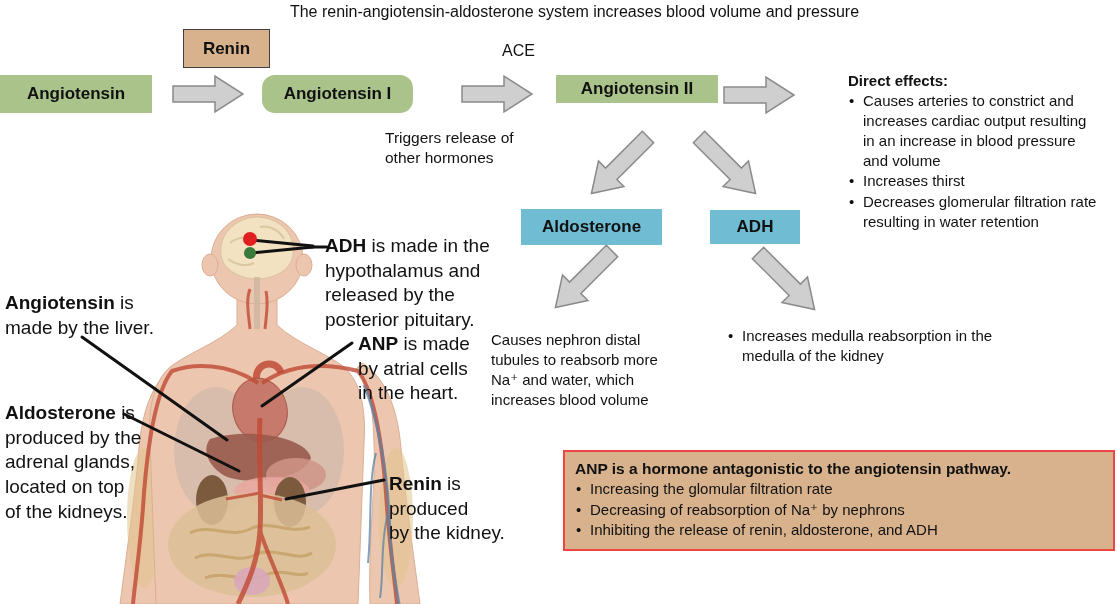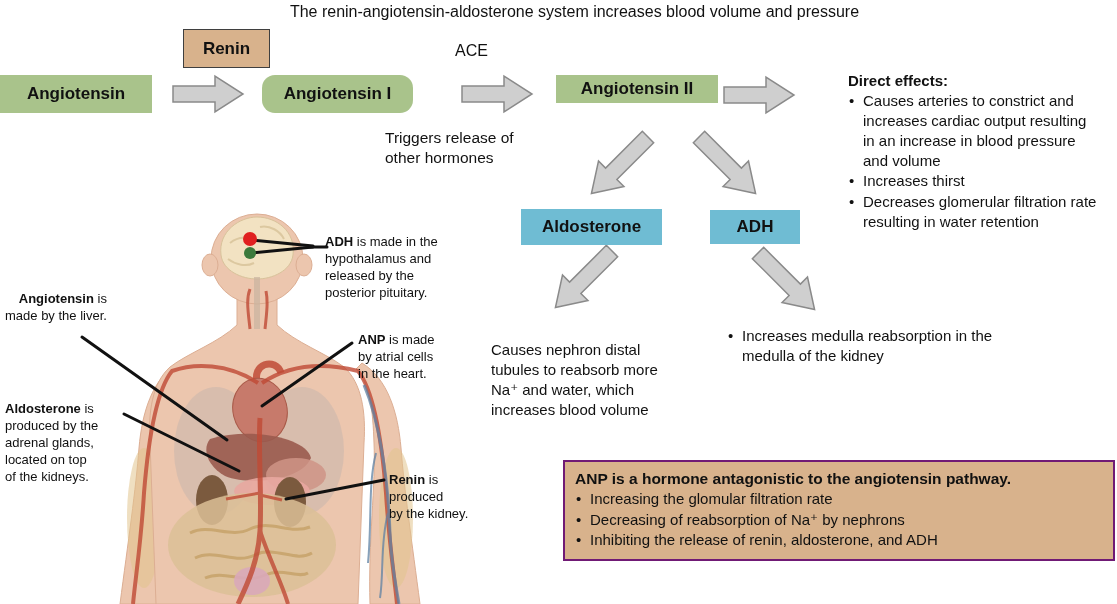--- a/index.html
+++ b/index.html
@@ -9,39 +9,39 @@
   #title{top:3px;left:16px;width:1117px;text-align:center;font-weight:normal;font-size:16px;}
   .flowbox{display:flex;align-items:center;justify-content:center;
     font-weight:bold;font-size:17px;text-align:center;}
   .green{background:var(--green,#a9c38b);}
   .blue{background:var(--blue,#6fbcd3);}
   .tanbox{background:var(--tan,#d8b28c);border:1.5px solid #3f3f3f;}
   #box-angiotensin{left:0;top:75px;width:152px;height:38px;}
   #box-renin{left:183px;top:29px;width:85px;height:37px;}
   #box-ang1{left:262px;top:75px;width:151px;height:38px;border-radius:13px;}
   #box-ang2{left:556px;top:75px;width:162px;height:28px;}
-  #label-ace{left:455px;top:42px;width:80px;text-align:left;font-size:16px;}
+  #label-ace{left:455px;top:42px;width:80px;text-align:right;font-size:16px;}
   #label-triggers{left:385px;top:128px;font-size:15.5px;line-height:1.3;white-space:pre-line;}
   #box-aldosterone{left:521px;top:209px;width:141px;height:36px;}
   #box-adh{left:710px;top:210px;width:90px;height:34px;}
   .txt{font-size:15px;line-height:1.34;}
   #direct-effects{left:800px;top:71px;width:315px;margin-left:48px;}
   #direct-effects .head{font-weight:bold;}
   .blist{list-style:none;margin:0;padding:0;}
   .blist li{position:relative;padding-left:15px;white-space:pre-line;}
   .blist li::before{content:"\2022";position:absolute;left:1px;}
-  #aldosterone-effect{left:491px;top:340px;width:215px;white-space:pre-line;}
+  #aldosterone-effect{left:491px;top:330px;width:215px;white-space:pre-line;}
   #adh-effects{left:727px;top:326px;width:355px;}
-  #anp-box{left:563px;top:460px;width:527px;background:var(--tan,#d8b28c);
-    border:2px solid #701a75;padding:7px 11px 9px 10px;}
+  #anp-box{left:563px;top:450px;width:527px;background:var(--tan,#d8b28c);
+    border:2px solid #ef4444;padding:7px 11px 9px 10px;}
   #anp-box .head{font-weight:bold;font-size:15.5px;line-height:1.32;}
-  .bodylabel{font-size:13px;line-height:1.3;}
+  .bodylabel{font-size:19px;line-height:1.3;}
   .bodylabel .term{font-weight:bold;}
   .bodylabel .rest{white-space:pre-line;}
-  #label-angiotensin{left:5px;top:291px;text-align:right;}
+  #label-angiotensin{left:5px;top:291px;}
   #label-aldosterone{left:5px;top:401px;}
   #label-adh{left:325px;top:234px;}
   #label-anp{left:358px;top:332px;}
   #label-renin{left:389px;top:472px;}
   svg{position:absolute;pointer-events:none;}
   .arrow{fill:var(--arrow-fill,#cfcfcf);stroke:var(--arrow-stroke,#8a8a8a);stroke-width:1.5;}
   .connector{stroke:var(--line,#111);stroke-width:3;stroke-linecap:round;}
   .skin{fill:var(--skin,#ecc6ae);stroke:#dcae93;stroke-width:1;}
 </style>
 </head>

